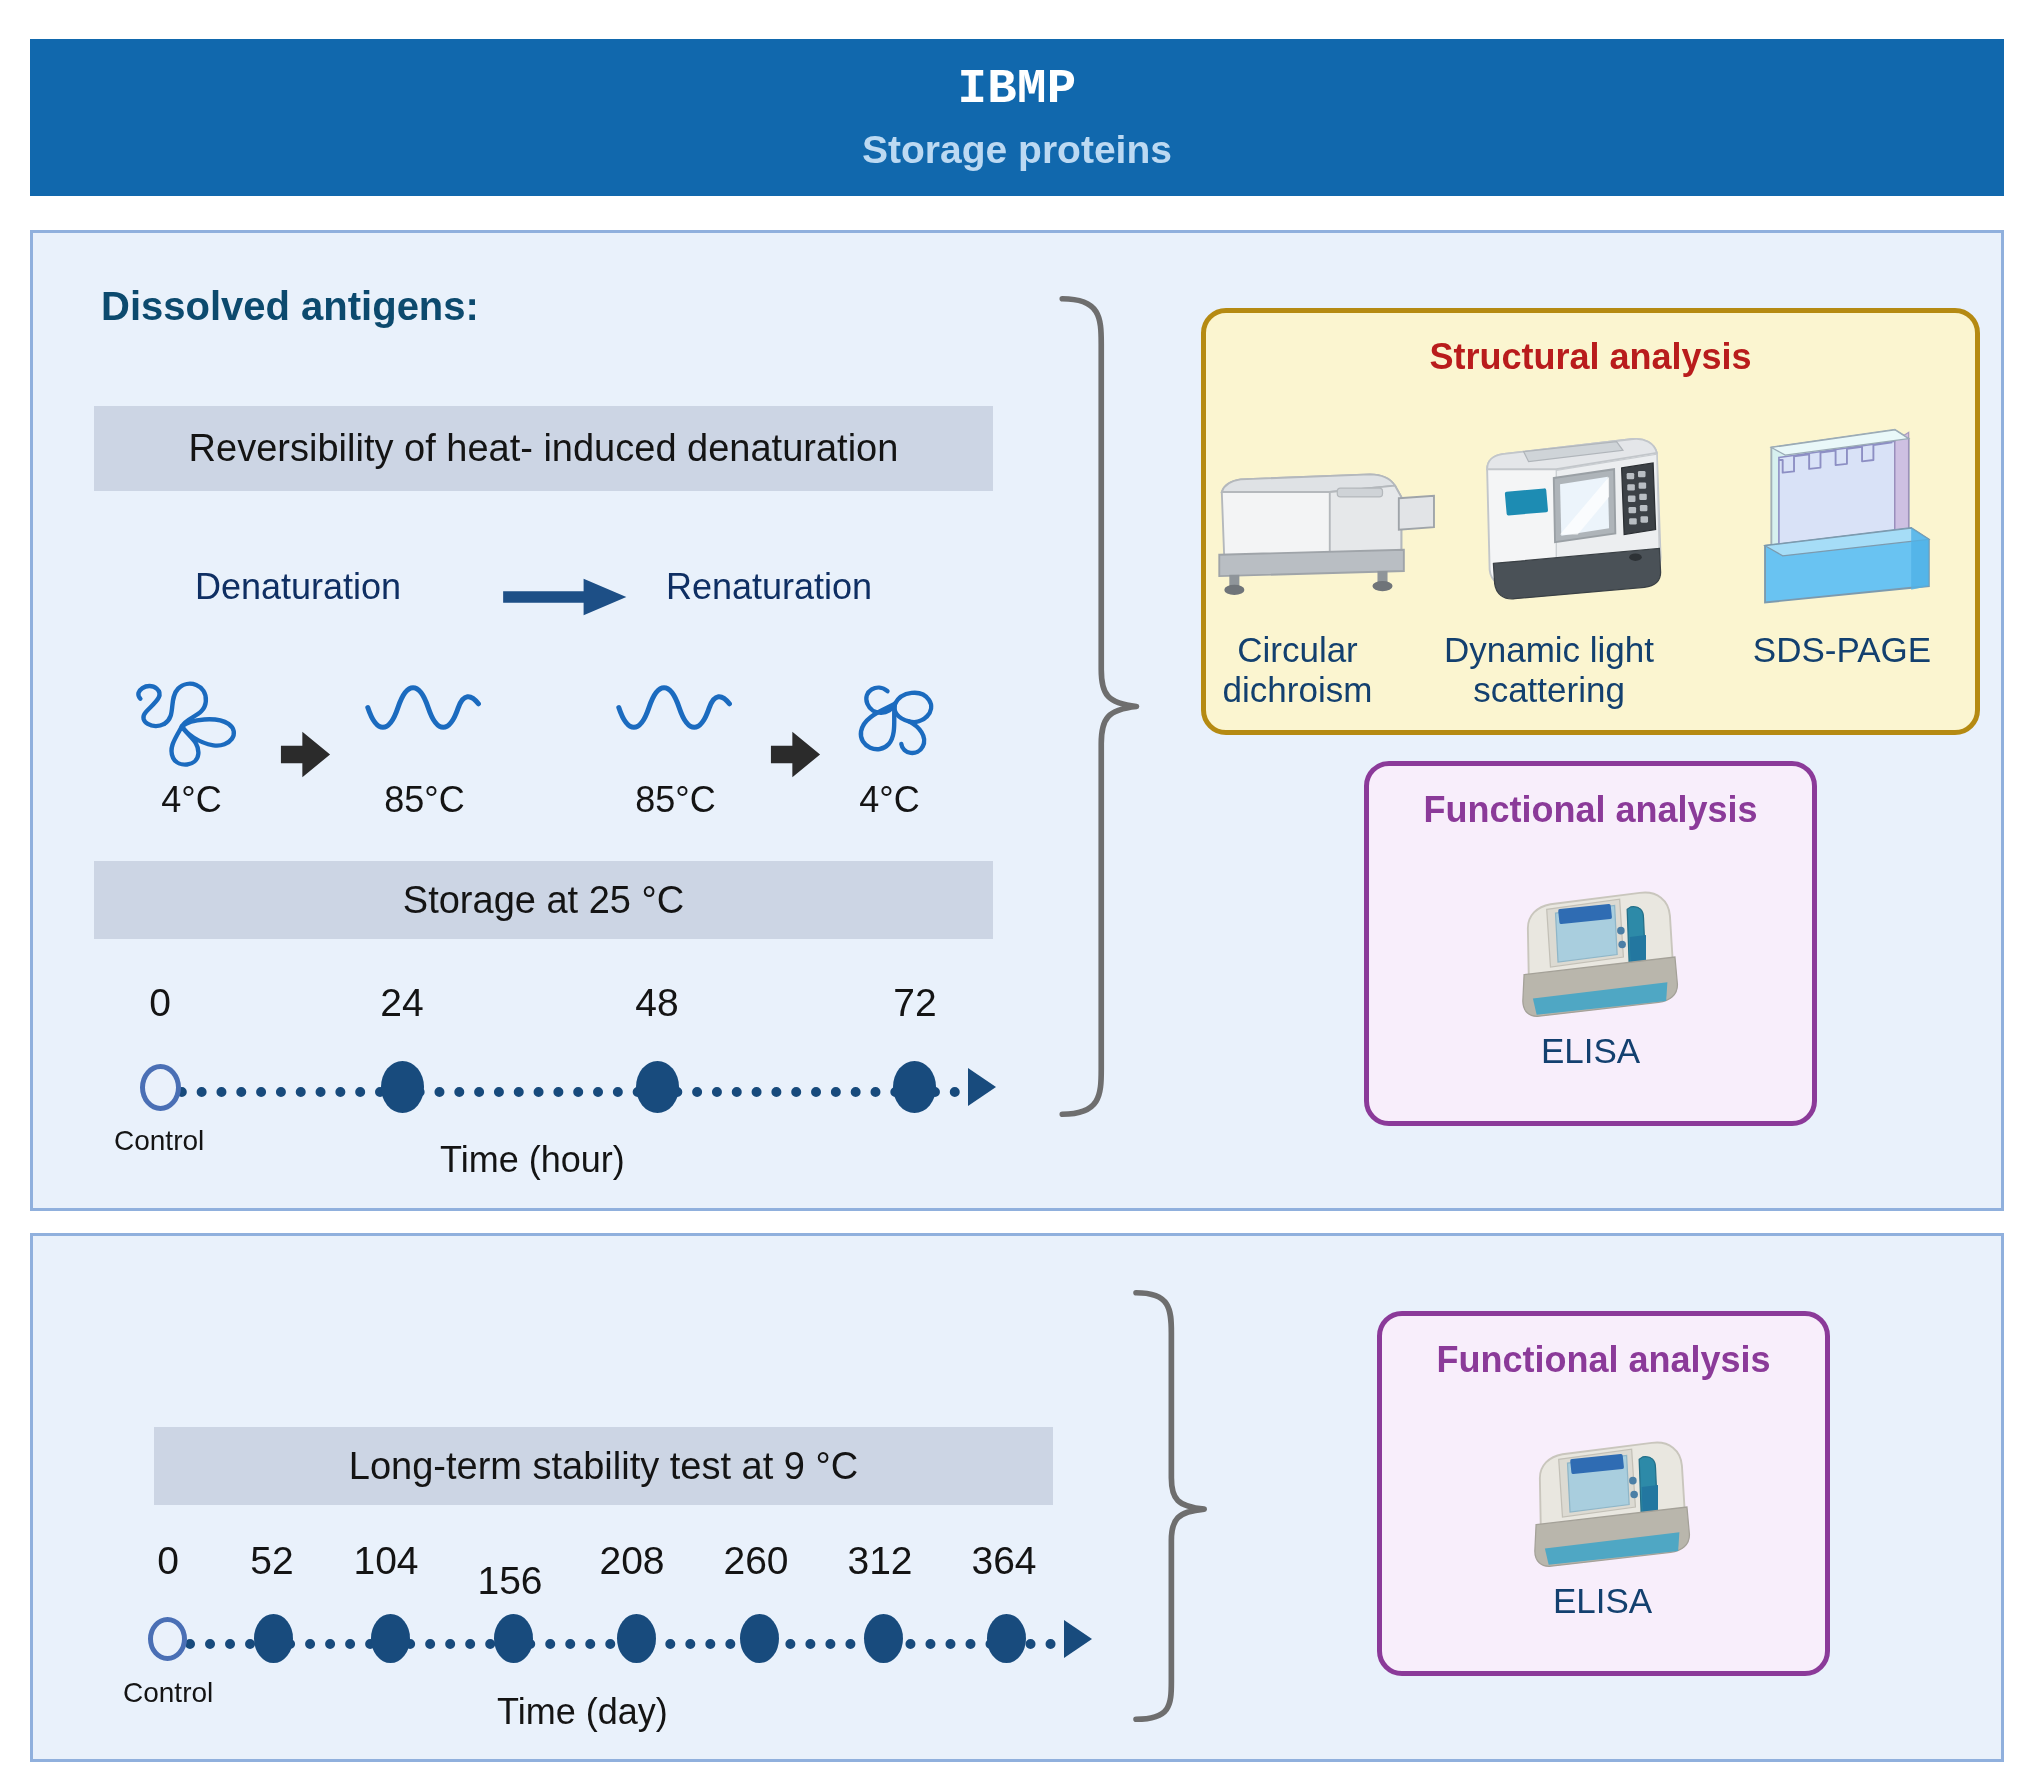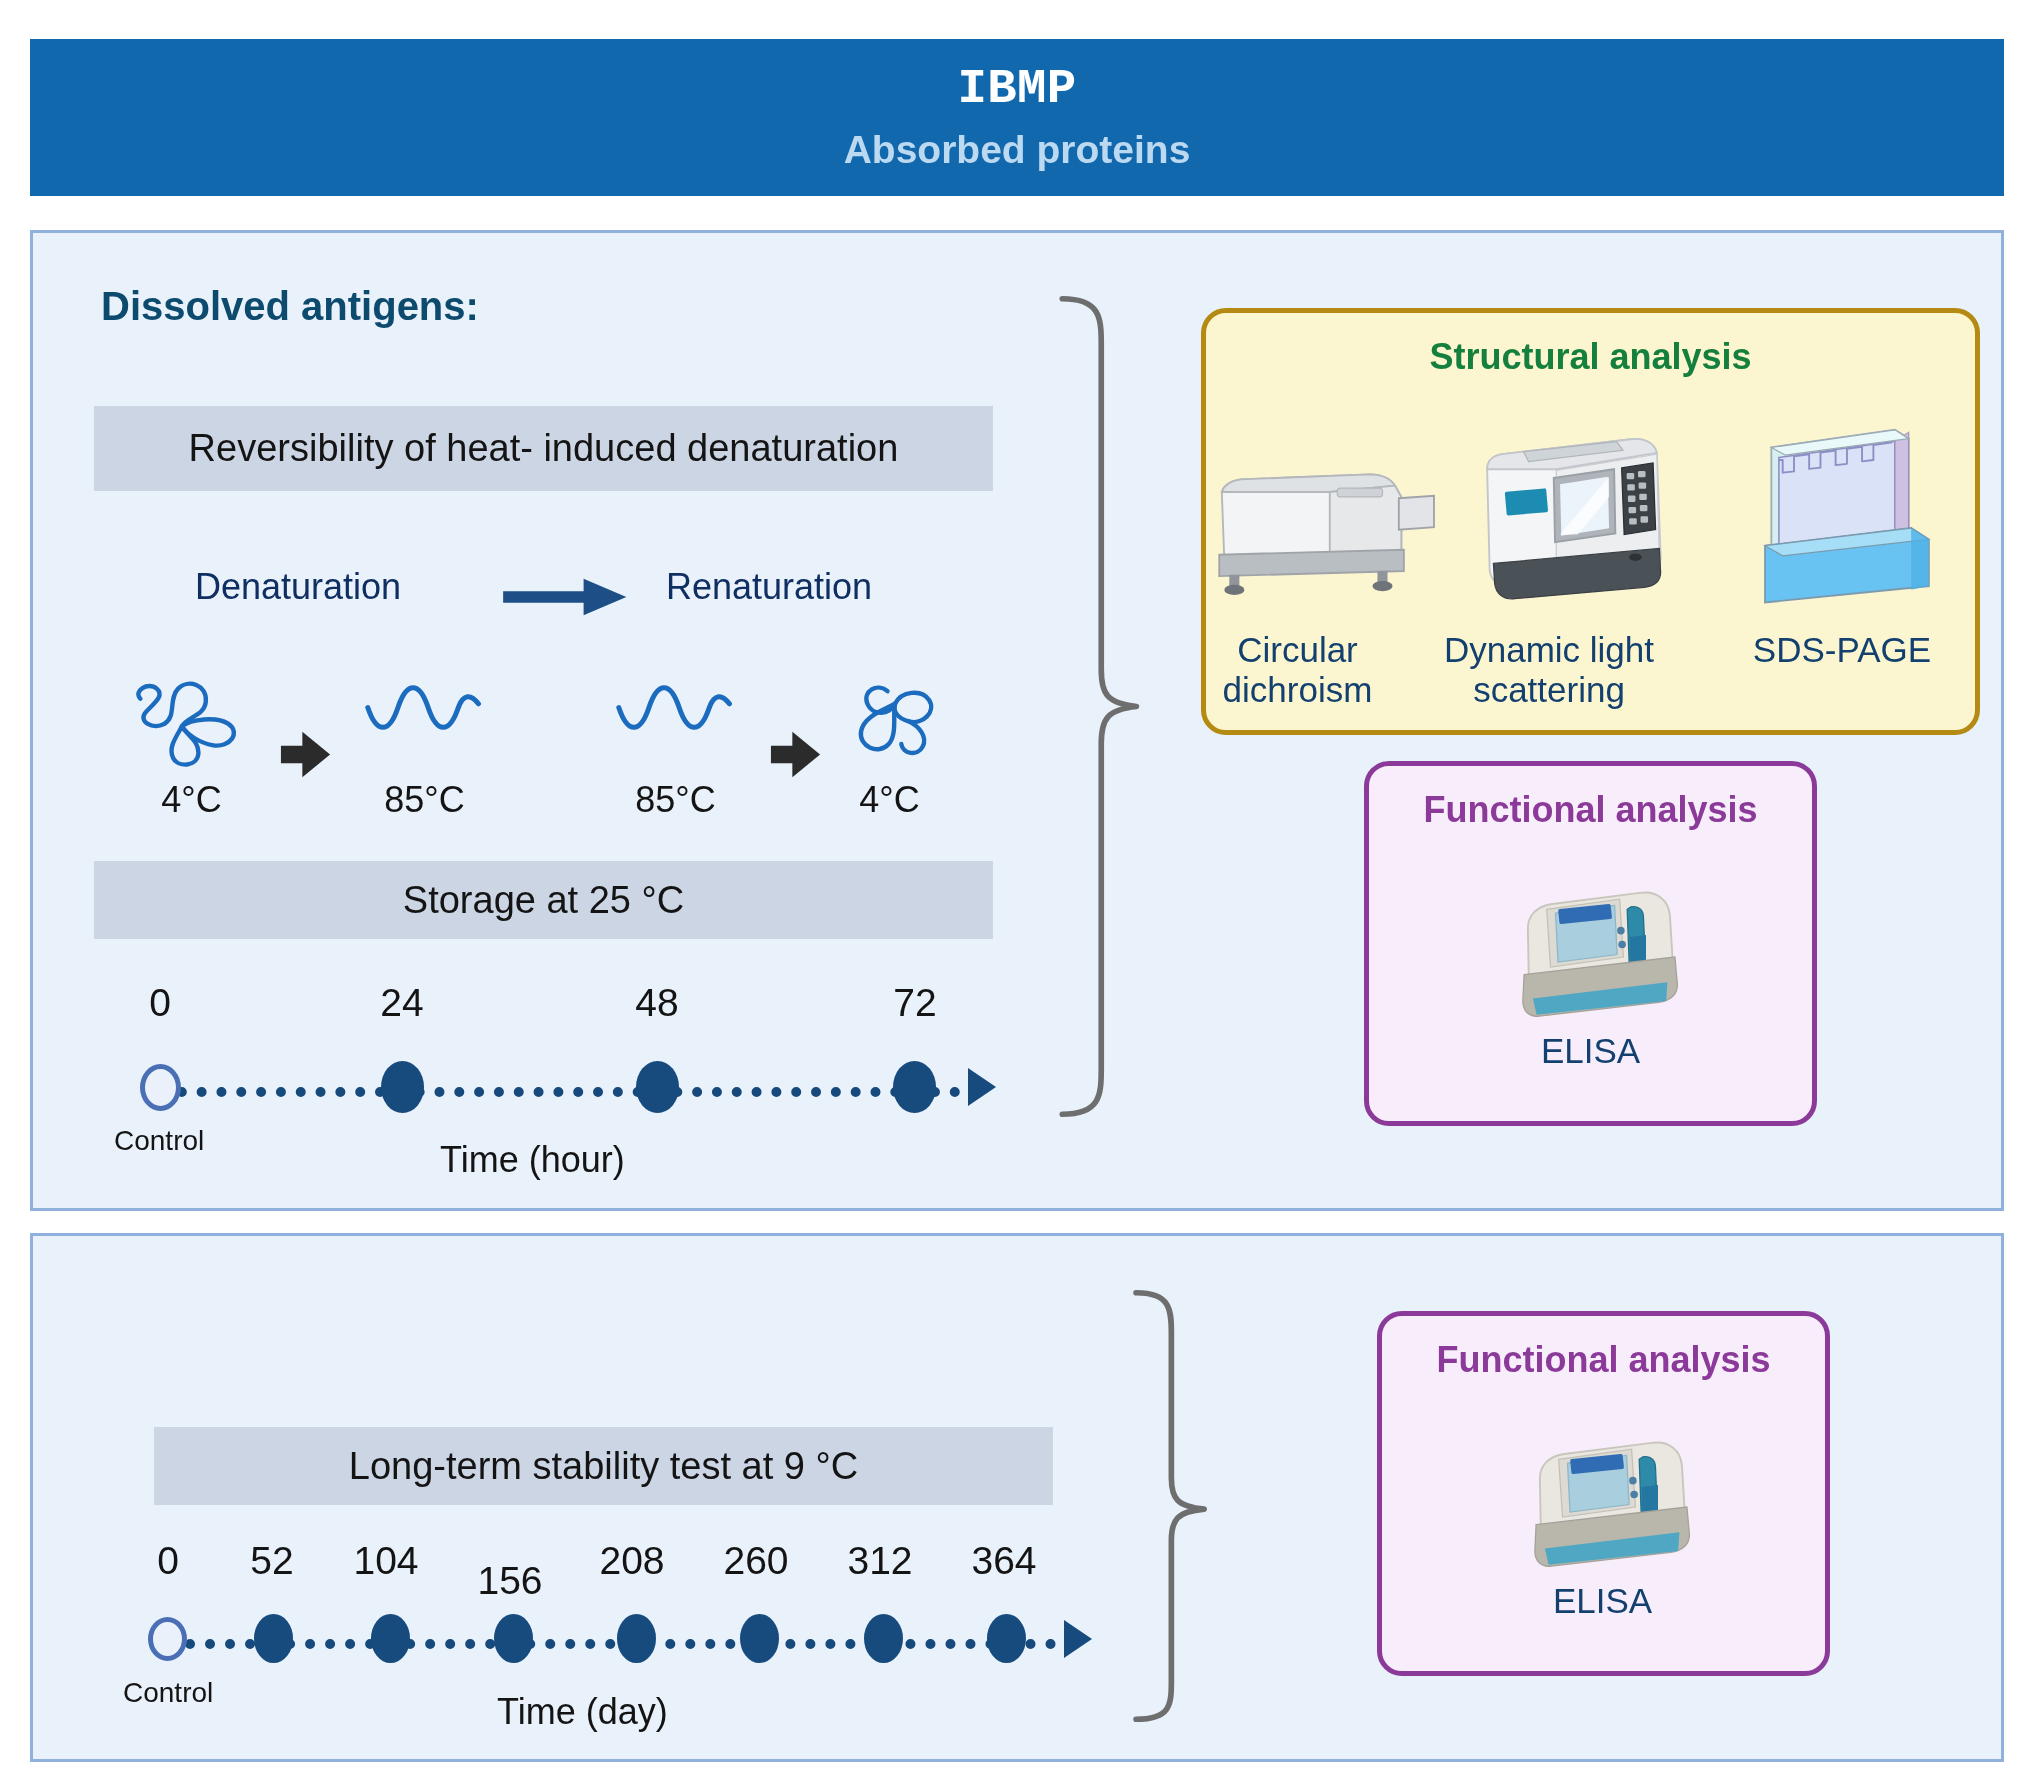--- a/index.html
+++ b/index.html
@@ -46,36 +46,36 @@
   .tl-dot.open{background:#eaf1fb;border:5.7px solid #4a6fb5;box-sizing:border-box;}
   .tl-num{position:absolute;color:#141414;font-size:39px;text-align:center;transform:translateX(-50%);white-space:nowrap;}
   .tl-ctrl{position:absolute;color:#141414;font-size:28px;white-space:nowrap;}
   .tl-axis{position:absolute;color:#141414;font-size:36px;white-space:nowrap;}
   .tl-arrowhead{position:absolute;width:0;height:0;border-left:28px solid #184b7d;border-top:19px solid transparent;border-bottom:19px solid transparent;}
 
   
   .card{position:absolute;box-sizing:border-box;border-radius:25px;}
   .card-title{position:absolute;width:100%;text-align:center;font-size:36px;font-weight:bold;}
   #card-structural{background:#fbf5d0;border:5.7px solid #b58a12;}
-  #card-structural .card-title{color:#15803d;}
+  #card-structural .card-title{color:#b91c1c;}
   .card-func{background:#f8eefb;border:5.7px solid #8b3a99;}
   .card-func .card-title{color:#8b3a99;}
   .instr-label{position:absolute;text-align:center;color:#13406f;font-size:35px;line-height:1.15;}
 
   .brace{position:absolute;}
   .icon-box{position:absolute;}
 </style>
 </head>
 <body>
 
 <div class="canvas">
 
   <div class="header">
     <div class="title">IBMP</div>
-    <div class="subtitle">Absorbed proteins</div>
+    <div class="subtitle">Storage proteins</div>
   </div>
 
   <div class="panel" id="panel-dissolved"></div>
 
   <div class="section-title" style="left:101px;top:284px;">Dissolved antigens:</div>
 
   <div class="grey-bar" style="left:94px;top:406px;width:899px;height:85px;">Reversibility of heat- induced denaturation</div>
 
   <div class="den-label" style="left:195px;top:566px;">Denaturation</div>
   <div class="den-label" style="left:666px;top:566px;">Renaturation</div>

